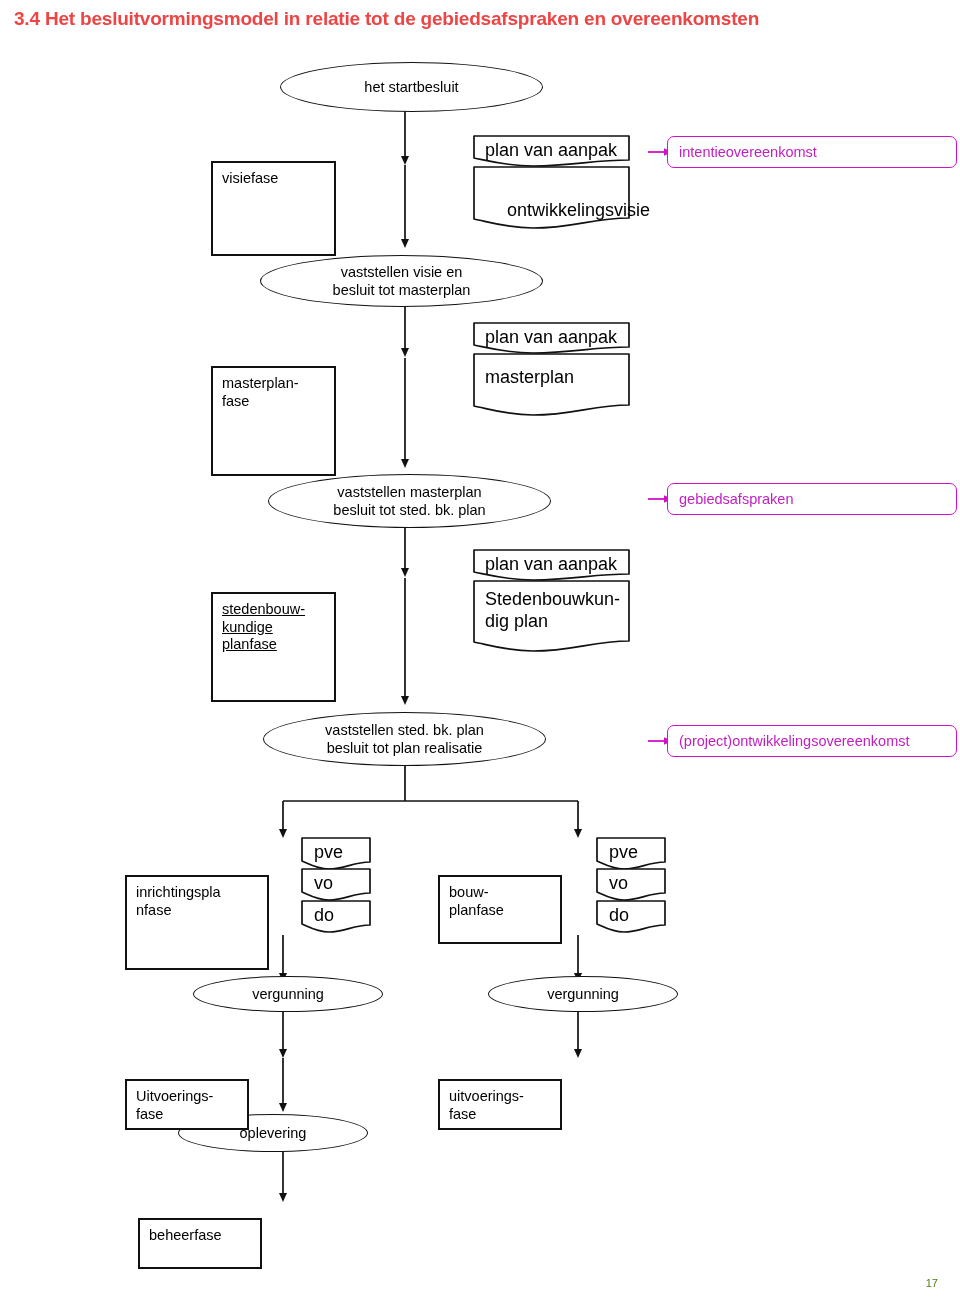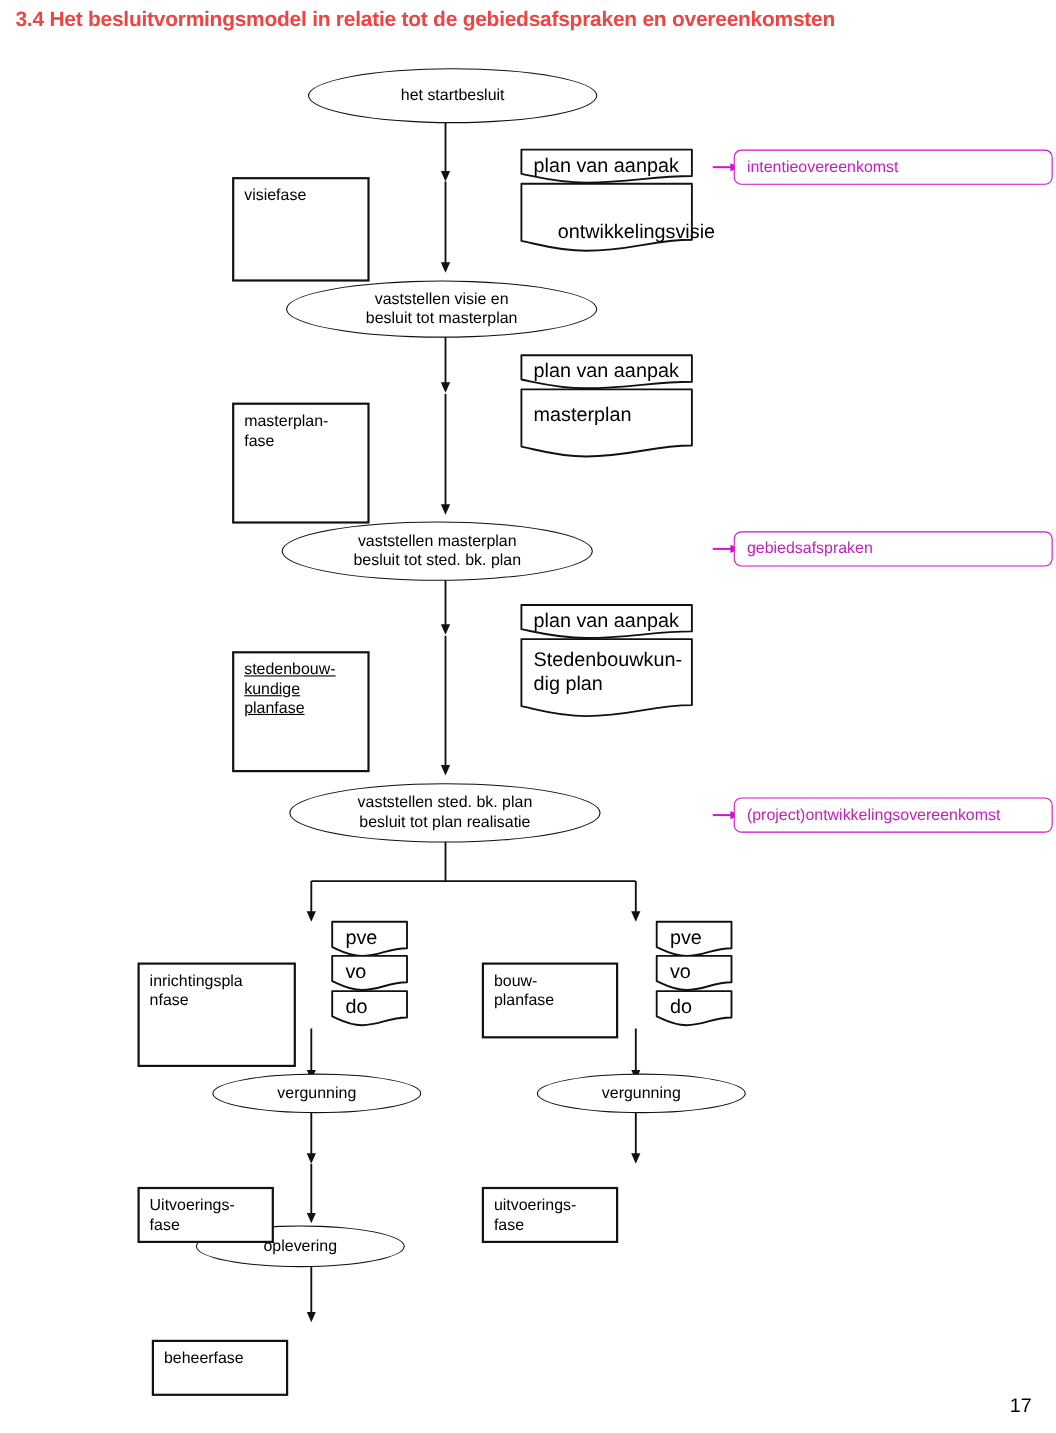--- a/index.html
+++ b/index.html
@@ -56,21 +56,21 @@
     white-space:pre-line;
   }
 
   
   .conn{position:absolute;}
   .conn svg{display:block;overflow:visible;}
 
   
   .pageno{
     position:absolute;right:22px;bottom:14px;
-    font-size:18px;color:#000000;
+    font-size:11px;color:#4d7c0f;
   }
 </style>
 </head>
 <body>
 
 <div id="stage">
 
   <div class="title">3.4 Het besluitvormingsmodel in relatie tot de gebiedsafspraken en overeenkomsten</div>
 
   <div class="conn" style="left:0;top:0;width:960px;height:1303px;">
@@ -117,21 +117,21 @@
       <path d="M648,499 L668,499" stroke="#d211c9" stroke-width="1.8" fill="none" marker-end="url(#ahm)"></path>
       <path d="M648,741 L668,741" stroke="#d211c9" stroke-width="1.8" fill="none" marker-end="url(#ahm)"></path>
     </svg>
   </div>
 
   <div class="ell" style="left:280px;top:62px;width:263px;height:50px;">het startbesluit</div>
 
   <div class="ell" style="left:260px;top:255px;width:283px;height:52px;">vaststellen visie en
 besluit tot masterplan</div>
 
-  <div class="ell" style="left:256px;top:474px;width:283px;height:54px;">vaststellen masterplan
+  <div class="ell" style="left:268px;top:474px;width:283px;height:54px;">vaststellen masterplan
 besluit tot sted. bk. plan</div>
 
   <div class="ell" style="left:263px;top:712px;width:283px;height:54px;">vaststellen sted. bk. plan
 besluit tot plan realisatie</div>
 
   <div class="ell" style="left:193px;top:976px;width:190px;height:36px;">vergunning</div>
 
   <div class="ell" style="left:488px;top:976px;width:190px;height:36px;">vergunning</div>
 
   <div class="ell" style="left:178px;top:1114px;width:190px;height:38px;">oplevering</div>

